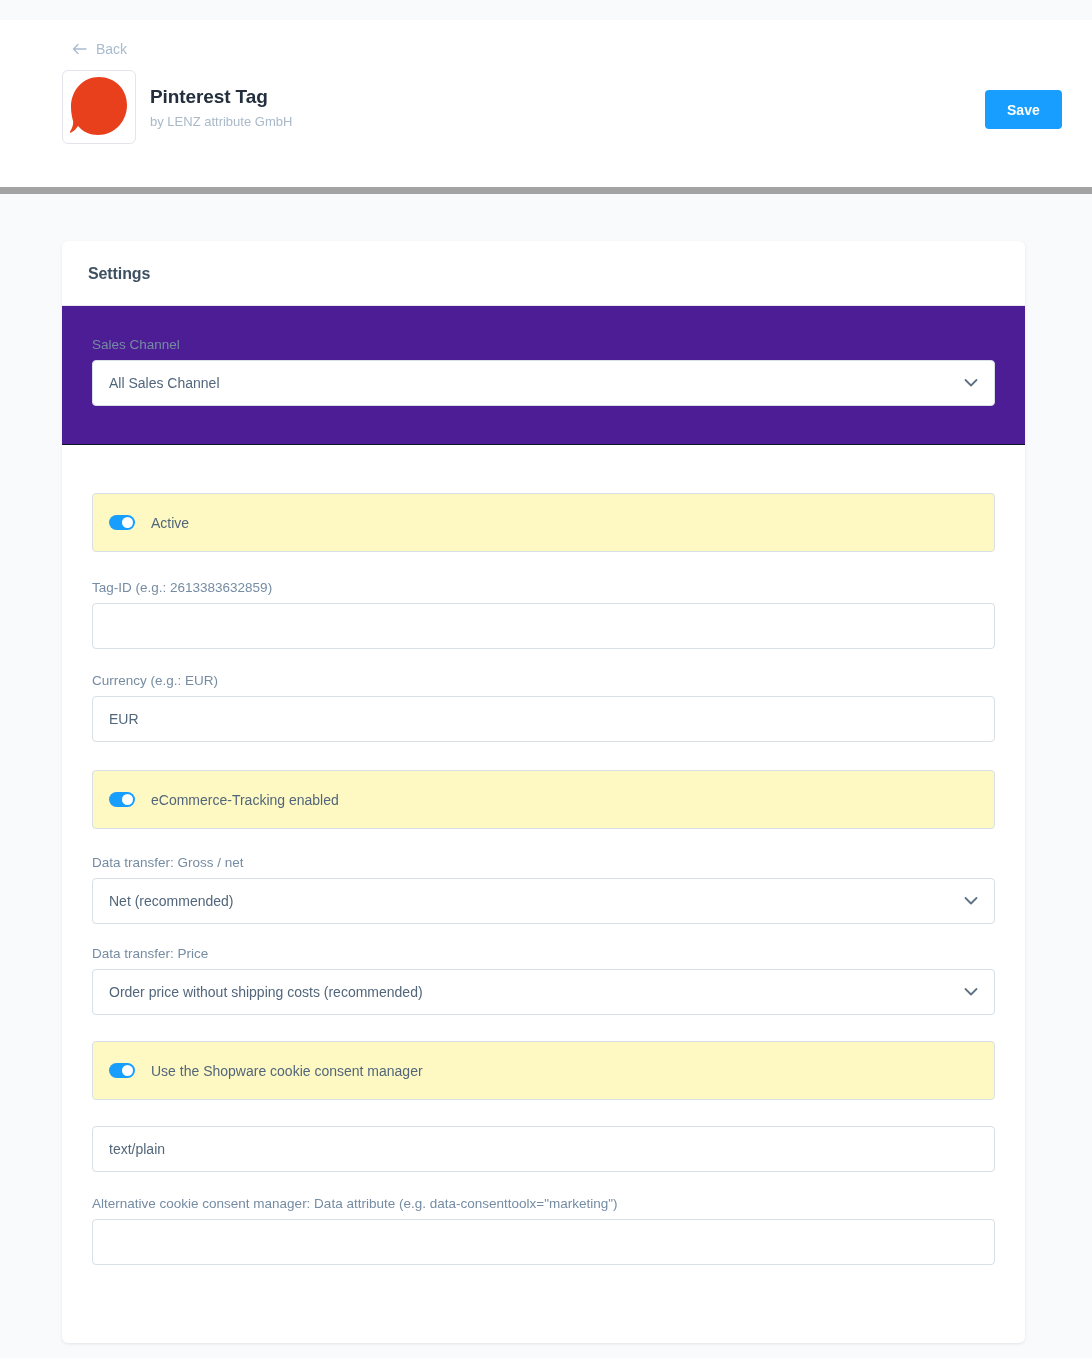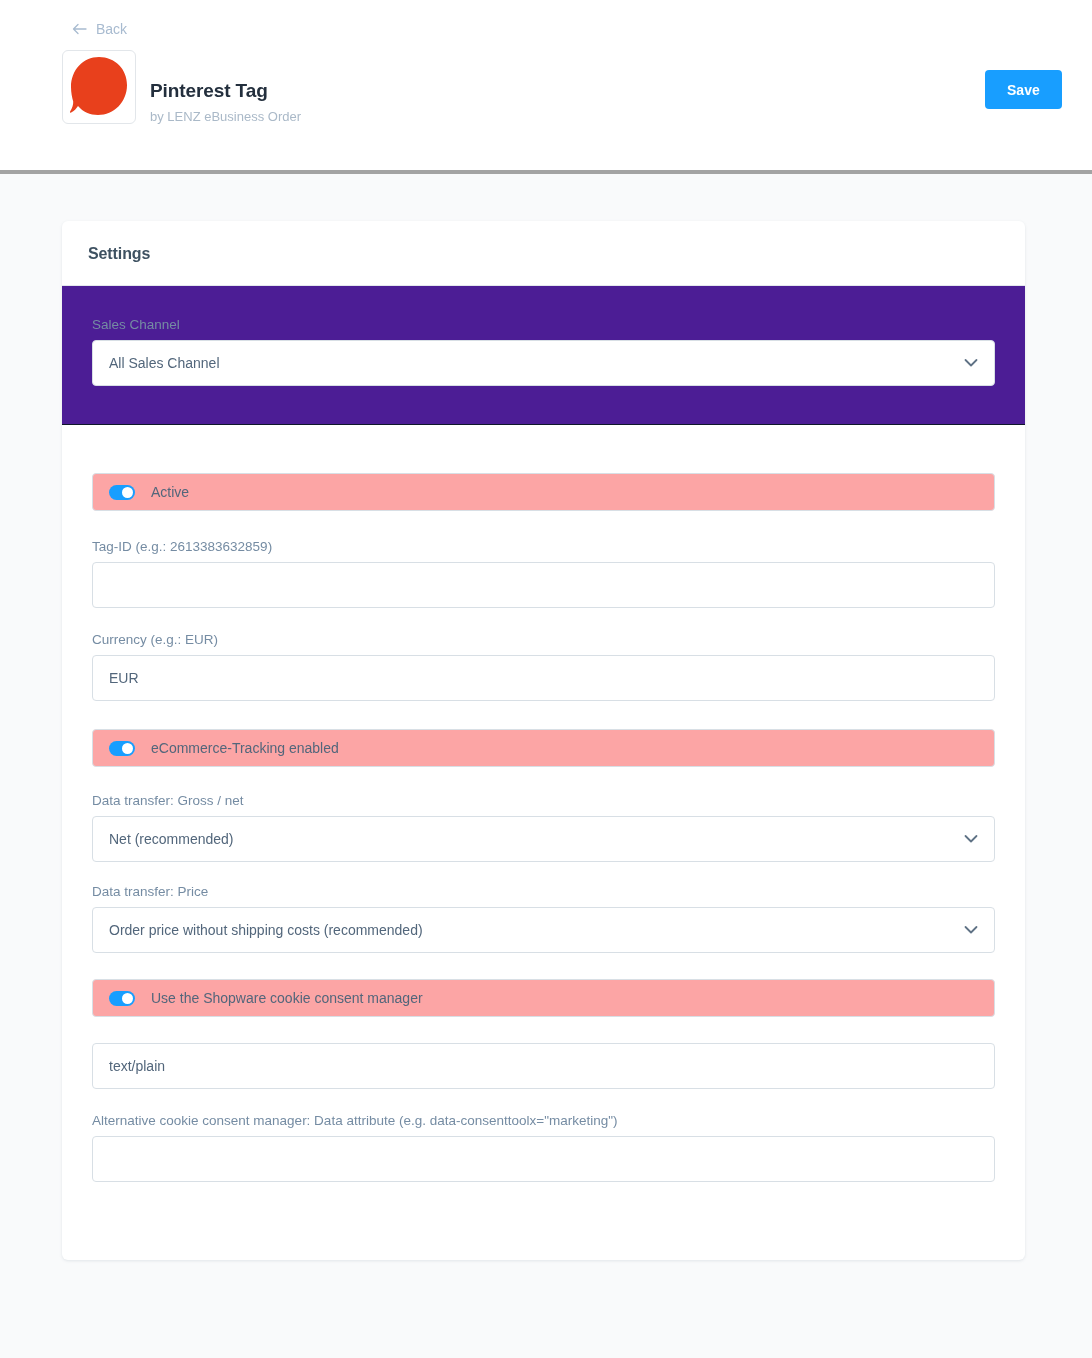--- a/index.html
+++ b/index.html
@@ -7,45 +7,46 @@
     margin: 0; padding: 0;
     width: 1092px; height: 1358px;
     background: #f9fafb;
     font-family: "Liberation Sans", sans-serif;
     -webkit-font-smoothing: antialiased;
   }
 
   
   .app-header {
     background: #ffffff;
-    border-bottom: 4px solid #a3a3a3;
+    border-bottom: 7px solid #a3a3a3;
     padding: 0 0 0 0;
     height: 174px;
     position: relative;
+    margin-top: 20px;
   }
   .back-link {
     display: inline-flex;
     align-items: center;
     gap: 9px;
     color: #a8bbd0;
     font-size: 14px;
     margin: 21px 0 0 72px;
     cursor: pointer;
     user-select: none;
   }
   .back-arrow {
     display: inline-block;
     width: 15px; height: 12px;
     position: relative;
   }
   .back-arrow svg { display: block; }
 
   .header-main {
     display: flex;
-    align-items: flex-end;
+    align-items: center;
     margin: 11px 0 0 62px;
     position: relative;
   }
   .app-logo {
     width: 74px; height: 74px;
     border: 1px solid #e2e6ea;
     border-radius: 6px;
     background: #fff;
     display: flex;
     align-items: center;
@@ -159,22 +160,22 @@
     right: 16px;
     top: 50%;
     transform: translateY(-50%);
     pointer-events: none;
   }
   .chevron svg { display: block; }
 
   
   .toggle-row {
     width: 100%;
-    height: 38px;
-    background: #fca5a5;
+    height: 59px;
+    background: #fef9c3;
     border: 1px solid #d8dfe5;
     border-radius: 4px;
     display: flex;
     align-items: center;
     padding: 0 16px;
     cursor: pointer;
   }
   .switch {
     width: 26px;
     height: 15px;
@@ -218,21 +219,21 @@
 
   <div class="header-main-wrap">
     <div class="header-main">
       <div class="app-logo">
         <svg width="72" height="72" viewBox="0 0 72 72">
           <path d="M36 6 C52 6 64 18 64 34 C64 51 51 64 35 64 C27 64 20 61 15 55 C13.5 57.5 11 60 8.2 61.6 C7.3 62.1 6.6 61.2 7.1 60.4 C9.2 57.2 10.4 53.8 10.2 50.5 C9 46.5 8 41.5 8 36 C8 19 20 6 36 6 Z" fill="#e8401c"></path>
         </svg>
       </div>
       <div class="header-text">
         <div class="app-title">Pinterest Tag</div>
-        <div class="app-subtitle">by LENZ eBusiness Order</div>
+        <div class="app-subtitle">by LENZ attribute GmbH</div>
       </div>
     </div>
     <button class="save-button">Save</button>
   </div>
 
 </div>
 
 <div class="page-body">
   <div class="card">
 

